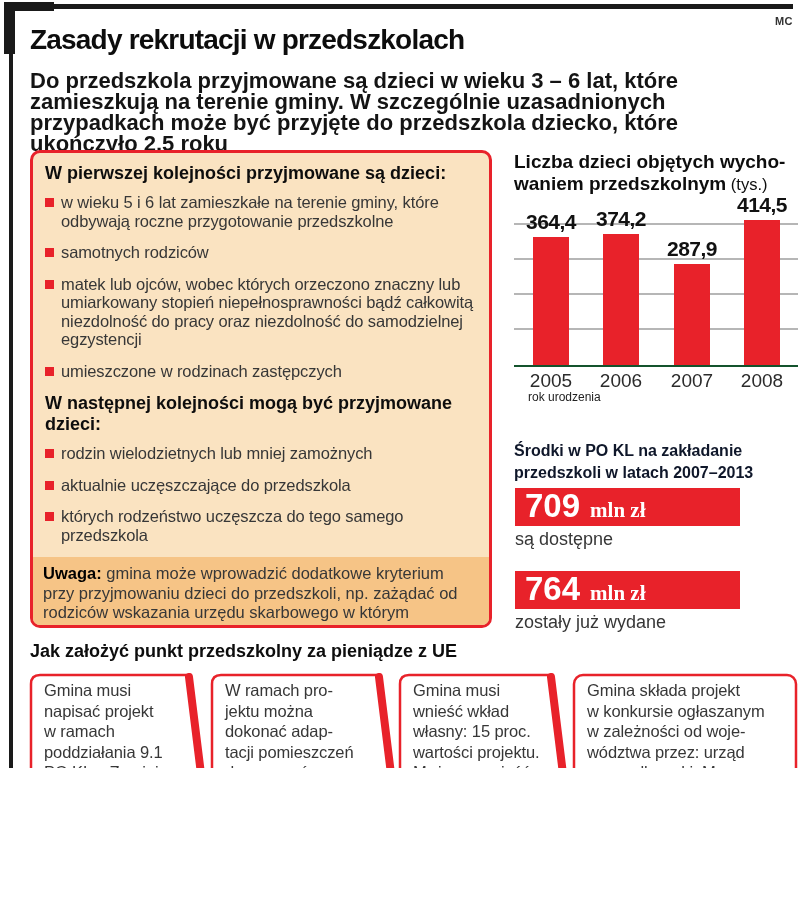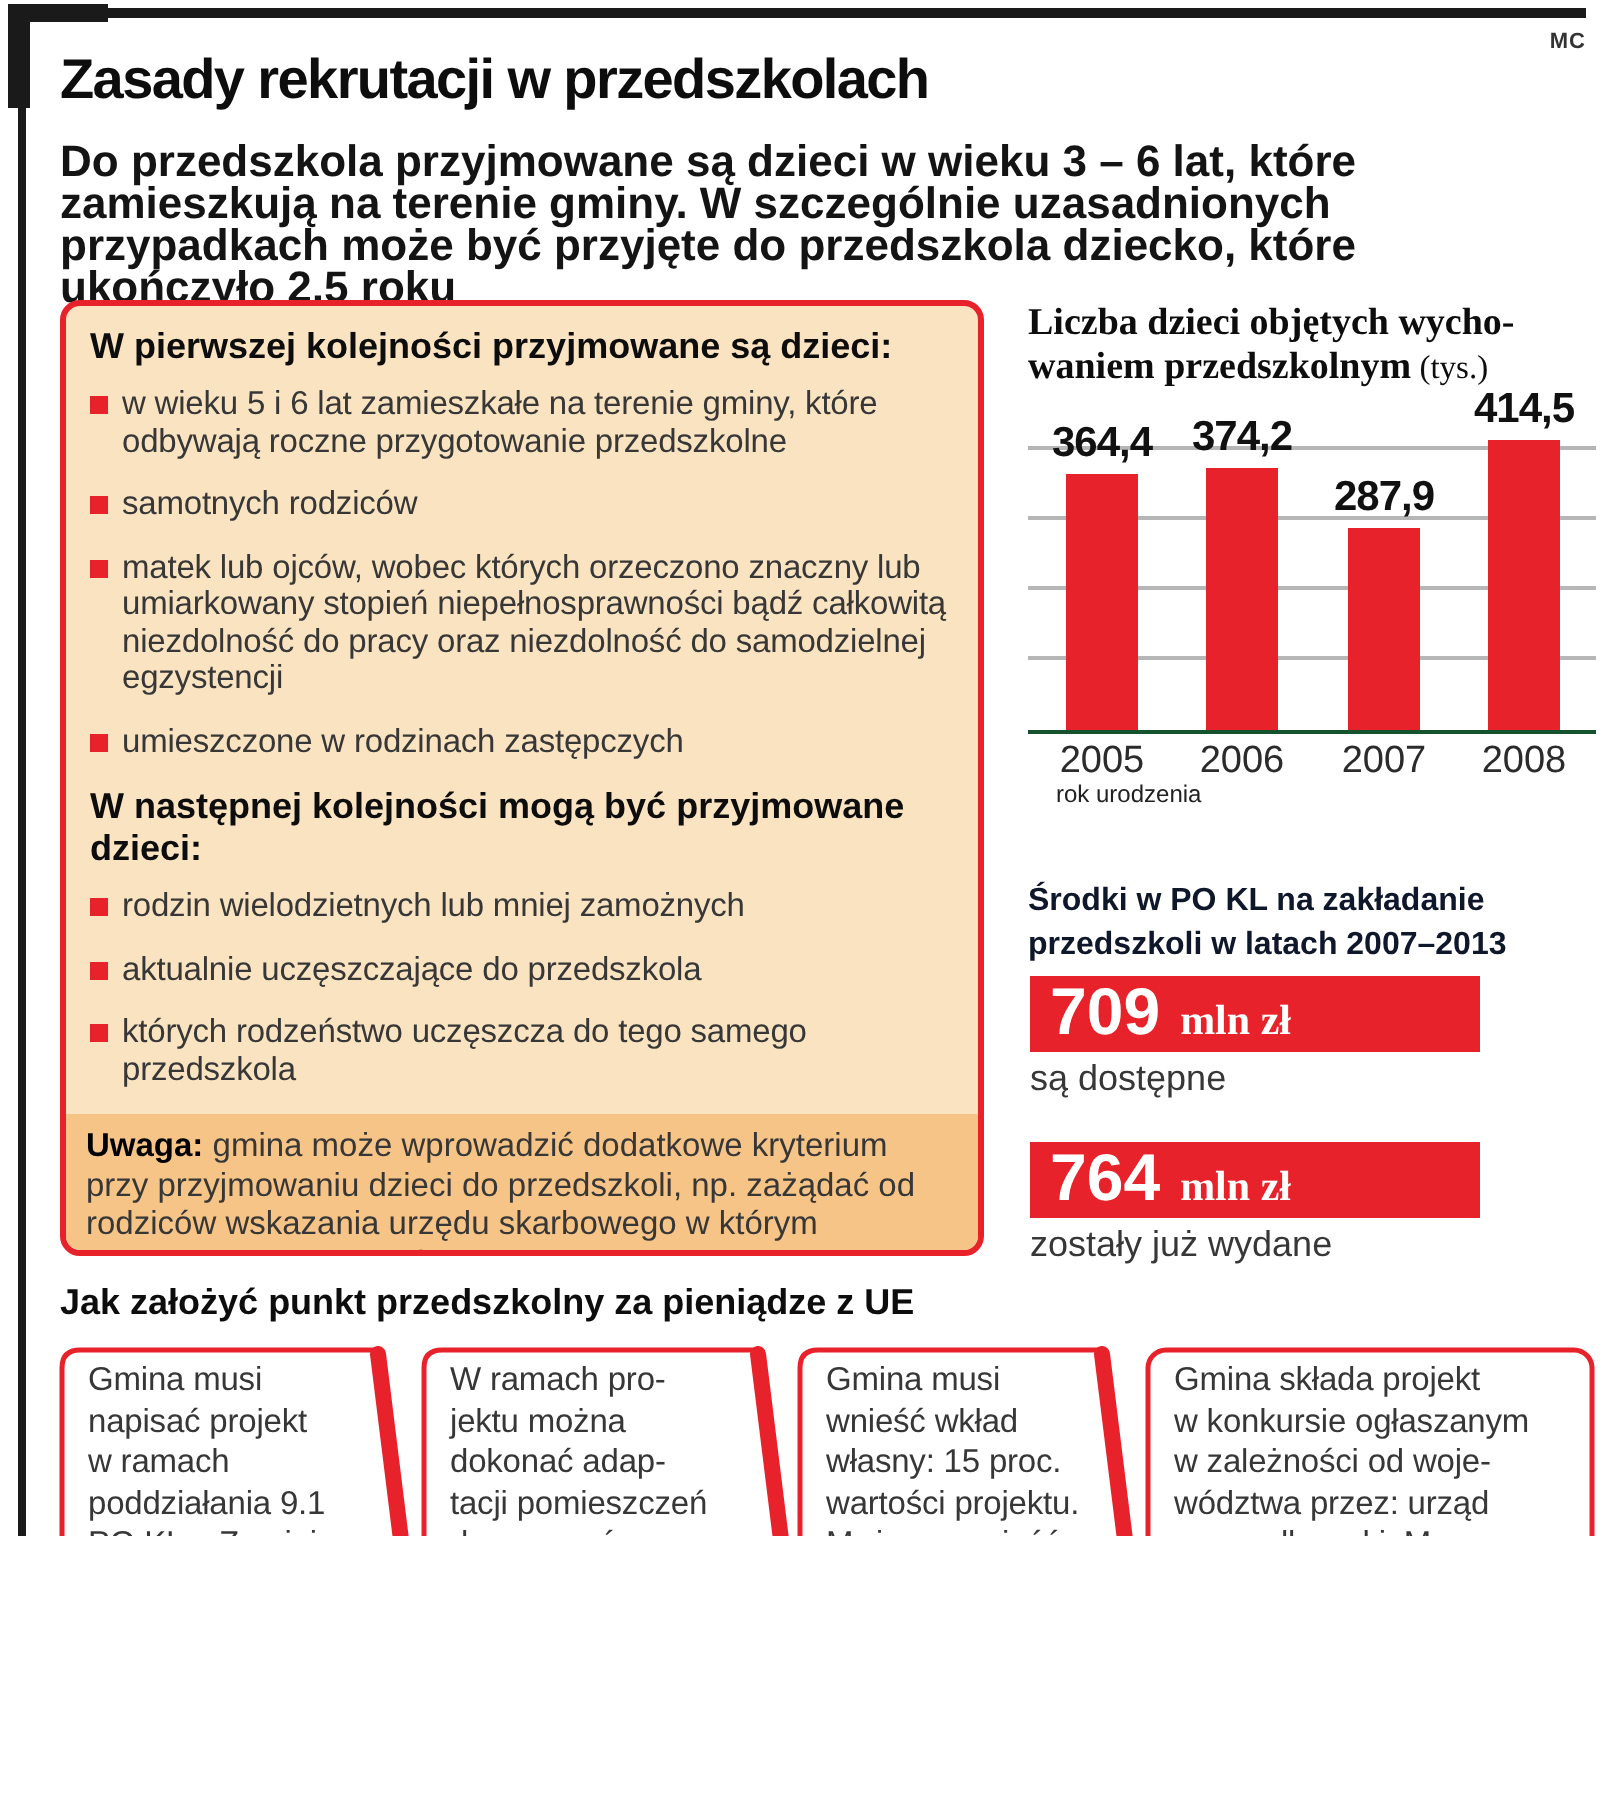--- a/index.html
+++ b/index.html
@@ -27,21 +27,21 @@
   .pbox-heading{font-size:18px;font-weight:bold;color:#0d0d0d;line-height:21px;margin:2px 0 9px 4px;}
   .pbox-heading.second{margin-top:12px;}
   .blist{list-style:none;margin:0;padding:0;}
   .blist li{display:flex;margin:0 0 13px 0;font-size:16.5px;line-height:18.5px;color:#373737;letter-spacing:-0.1px;}
   .sq{flex:0 0 9px;width:9px;height:9px;background:var(--red);margin:5px 7px 0 4px;}
   .note{background:var(--orange);padding:7px 14px 8px 10px;font-size:16.5px;line-height:19.5px;color:#373737;}
   .note-label{font-weight:bold;color:#000000;}
   .red-strip{height:8px;background:var(--red);}
   
   .chart-title{position:absolute;left:514px;top:151px;font-size:19px;font-weight:bold;
-    line-height:21.5px;color:#0d0d0d;font-family:Liberation Serif, serif;}
+    line-height:21.5px;color:#0d0d0d;}
   .chart-title .unit{font-weight:normal;font-size:16.5px;}
   .chart-plot{position:absolute;left:514px;top:197px;width:284px;height:168px;
     border-bottom:2px solid #14532d;}
   .gridline{position:absolute;left:0;right:0;height:2px;background:#b6b6b6;}
   .cbar{position:absolute;bottom:0;width:36px;background:var(--red);}
   .bar-label{position:absolute;transform:translateX(-50%);font-size:21px;font-weight:bold;
     color:#111;white-space:nowrap;letter-spacing:-0.5px;}
   .chart-years{position:absolute;left:514px;top:370px;width:284px;height:20px;}
   .year-label{position:absolute;top:0;transform:translateX(-50%);font-size:19px;color:#2b2b2b;}
   .xlabel{position:absolute;left:528px;top:390px;font-size:12px;color:#222;}

